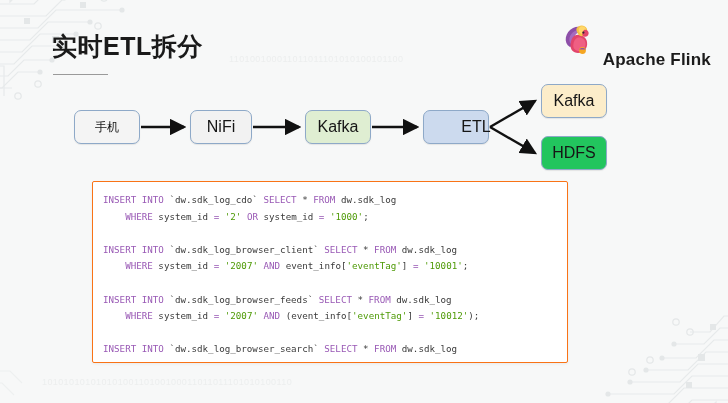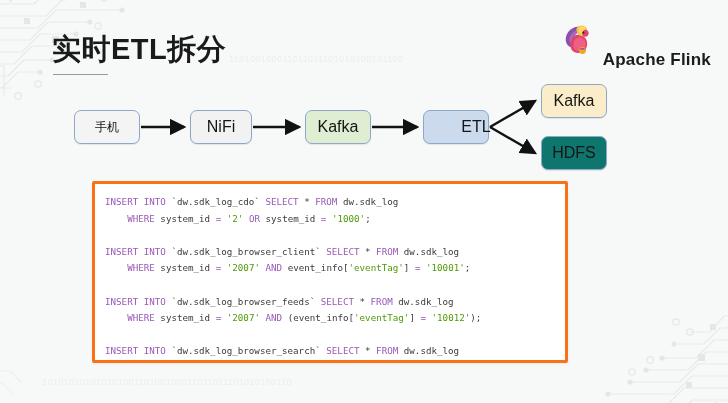--- a/index.html
+++ b/index.html
@@ -35,21 +35,21 @@
     user-select: none;
   }
   .binary-top { left: 229px; top: 54px; }
   .binary-bottom { left: 42px; top: 377px; }
 
   
   .page-title {
     position: absolute;
     left: 52px;
     top: 30px;
-    font-size: 29px;
+    font-size: 25px;
     font-weight: bold;
     color: #1a1a1a;
     letter-spacing: 0.5px;
   }
   .title-rule {
     position: absolute;
     left: 53px;
     top: 74px;
     width: 55px;
     height: 1px;
@@ -90,31 +90,31 @@
     justify-content: center;
     font-size: 16px;
     color: #161616;
     box-shadow: 0 1px 1px rgba(0,0,0,0.08);
   }
   .node-phone { left: 74px;  top: 110px; width: 66px; height: 34px; background: #f4f4f4; font-size: 12px; }
   .node-nifi  { left: 190px; top: 110px; width: 62px; height: 34px; background: #f2f2f2; }
   .node-kafka-in { left: 305px; top: 110px; width: 66px; height: 34px; background: #dfeed2; }
   .node-etl   { left: 423px; top: 110px; width: 66px; height: 34px; background: #ccdaee; padding-left: 40px; }
   .node-kafka-out { left: 541px; top: 84px;  width: 66px; height: 34px; background: #fcedca; }
-  .node-hdfs  { left: 541px; top: 136px; width: 66px; height: 34px; background: #0f766e; }
+  .node-hdfs  { left: 541px; top: 136px; width: 66px; height: 34px; background: #22c55e; }
 
   
   .code-block {
     position: absolute;
     left: 92px;
     top: 181px;
     width: 476px;
     height: 182px;
     background: #ffffff;
-    border: 3px solid #f97316;
+    border: 1px solid #f97316;
     border-radius: 2px;
     box-shadow: 0 1px 3px rgba(0,0,0,0.06);
     overflow: hidden;
     box-sizing: border-box;
   }
   .code-inner {
     padding: 10px 0 0 10px;
     font-family: "DejaVu Sans Mono", "Liberation Mono", monospace;
     font-size: 9.2px;
     line-height: 16.6px;

